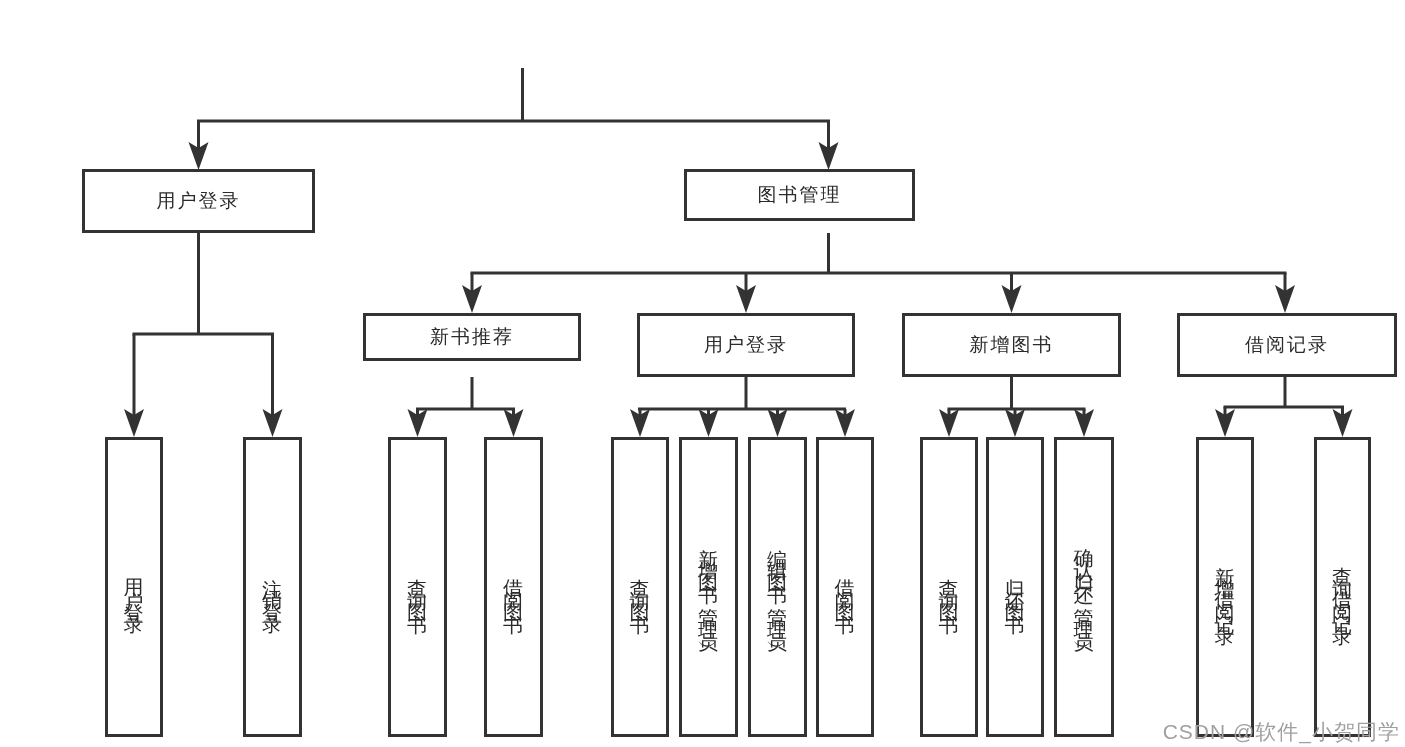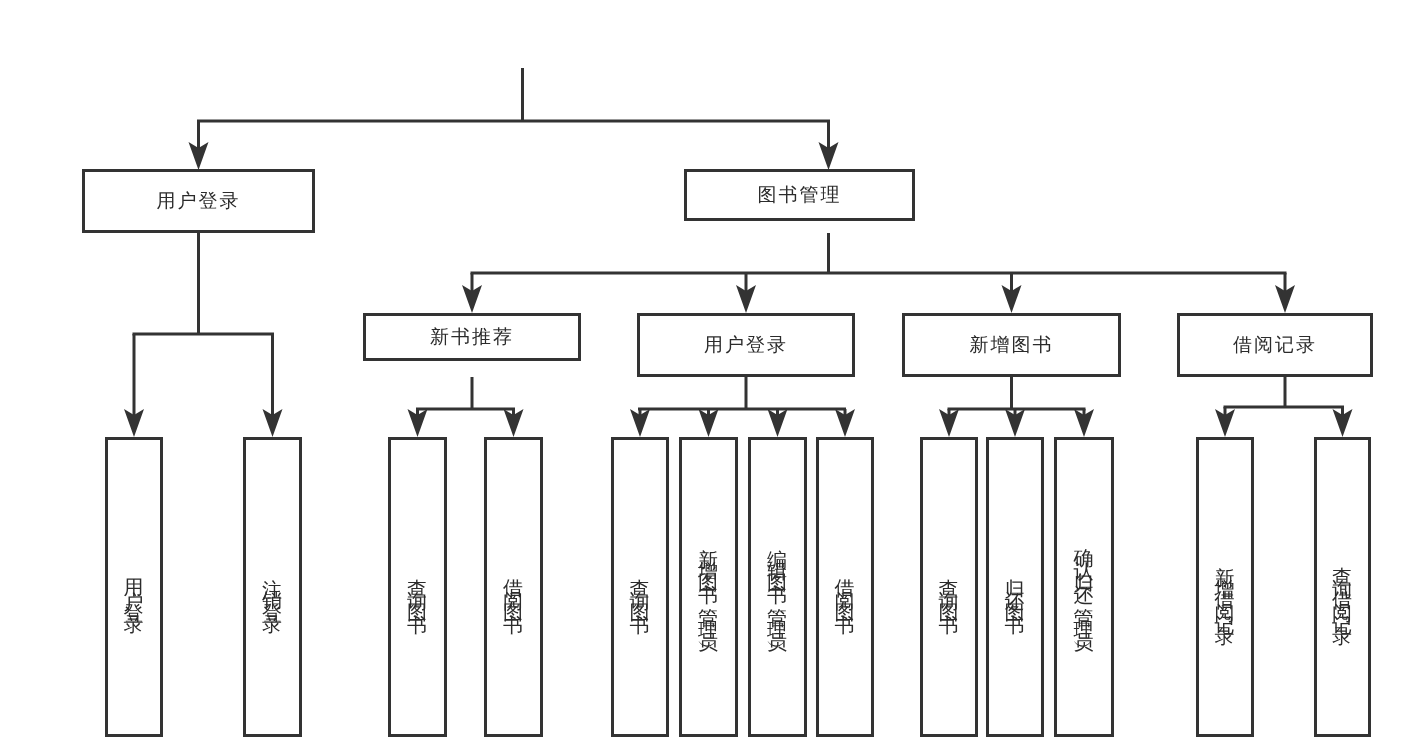--- a/index.html
+++ b/index.html
@@ -98,21 +98,21 @@
     </g>
   </svg>
 
 
   <div class="box h" style="left:82px;top:169px;width:233px;height:64px;">用户登录</div>
   <div class="box h" style="left:684px;top:169px;width:231px;height:52px;">图书管理</div>
 
   <div class="box h" style="left:363px;top:313px;width:218px;height:48px;">新书推荐</div>
   <div class="box h" style="left:637px;top:313px;width:218px;height:64px;">用户登录</div>
   <div class="box h" style="left:902px;top:313px;width:219px;height:64px;">新增图书</div>
-  <div class="box h" style="left:1177px;top:313px;width:196px;height:64px;">借阅记录</div>
+  <div class="box h" style="left:1177px;top:313px;width:220px;height:64px;">借阅记录</div>
 
   <div class="box v" style="left:105px;top:437px;width:58px;height:300px;">
     <div class="vlabel">用户登录</div>
   </div>
   <div class="box v" style="left:243px;top:437px;width:59px;height:300px;">
     <div class="vlabel">注销登录</div>
   </div>
 
   <div class="box v" style="left:388px;top:437px;width:59px;height:300px;">
     <div class="vlabel">查询图书</div>
@@ -144,13 +144,14 @@
     <div class="vlabel">确认归还（管理员）</div>
   </div>
 
   <div class="box v" style="left:1196px;top:437px;width:58px;height:300px;">
     <div class="vlabel">新增借阅记录</div>
   </div>
   <div class="box v" style="left:1314px;top:437px;width:57px;height:300px;">
     <div class="vlabel">查询借阅记录</div>
   </div>
 
+  <div id="watermark">CSDN @软件_小贺同学</div>
 </div>
 
 </body></html>

